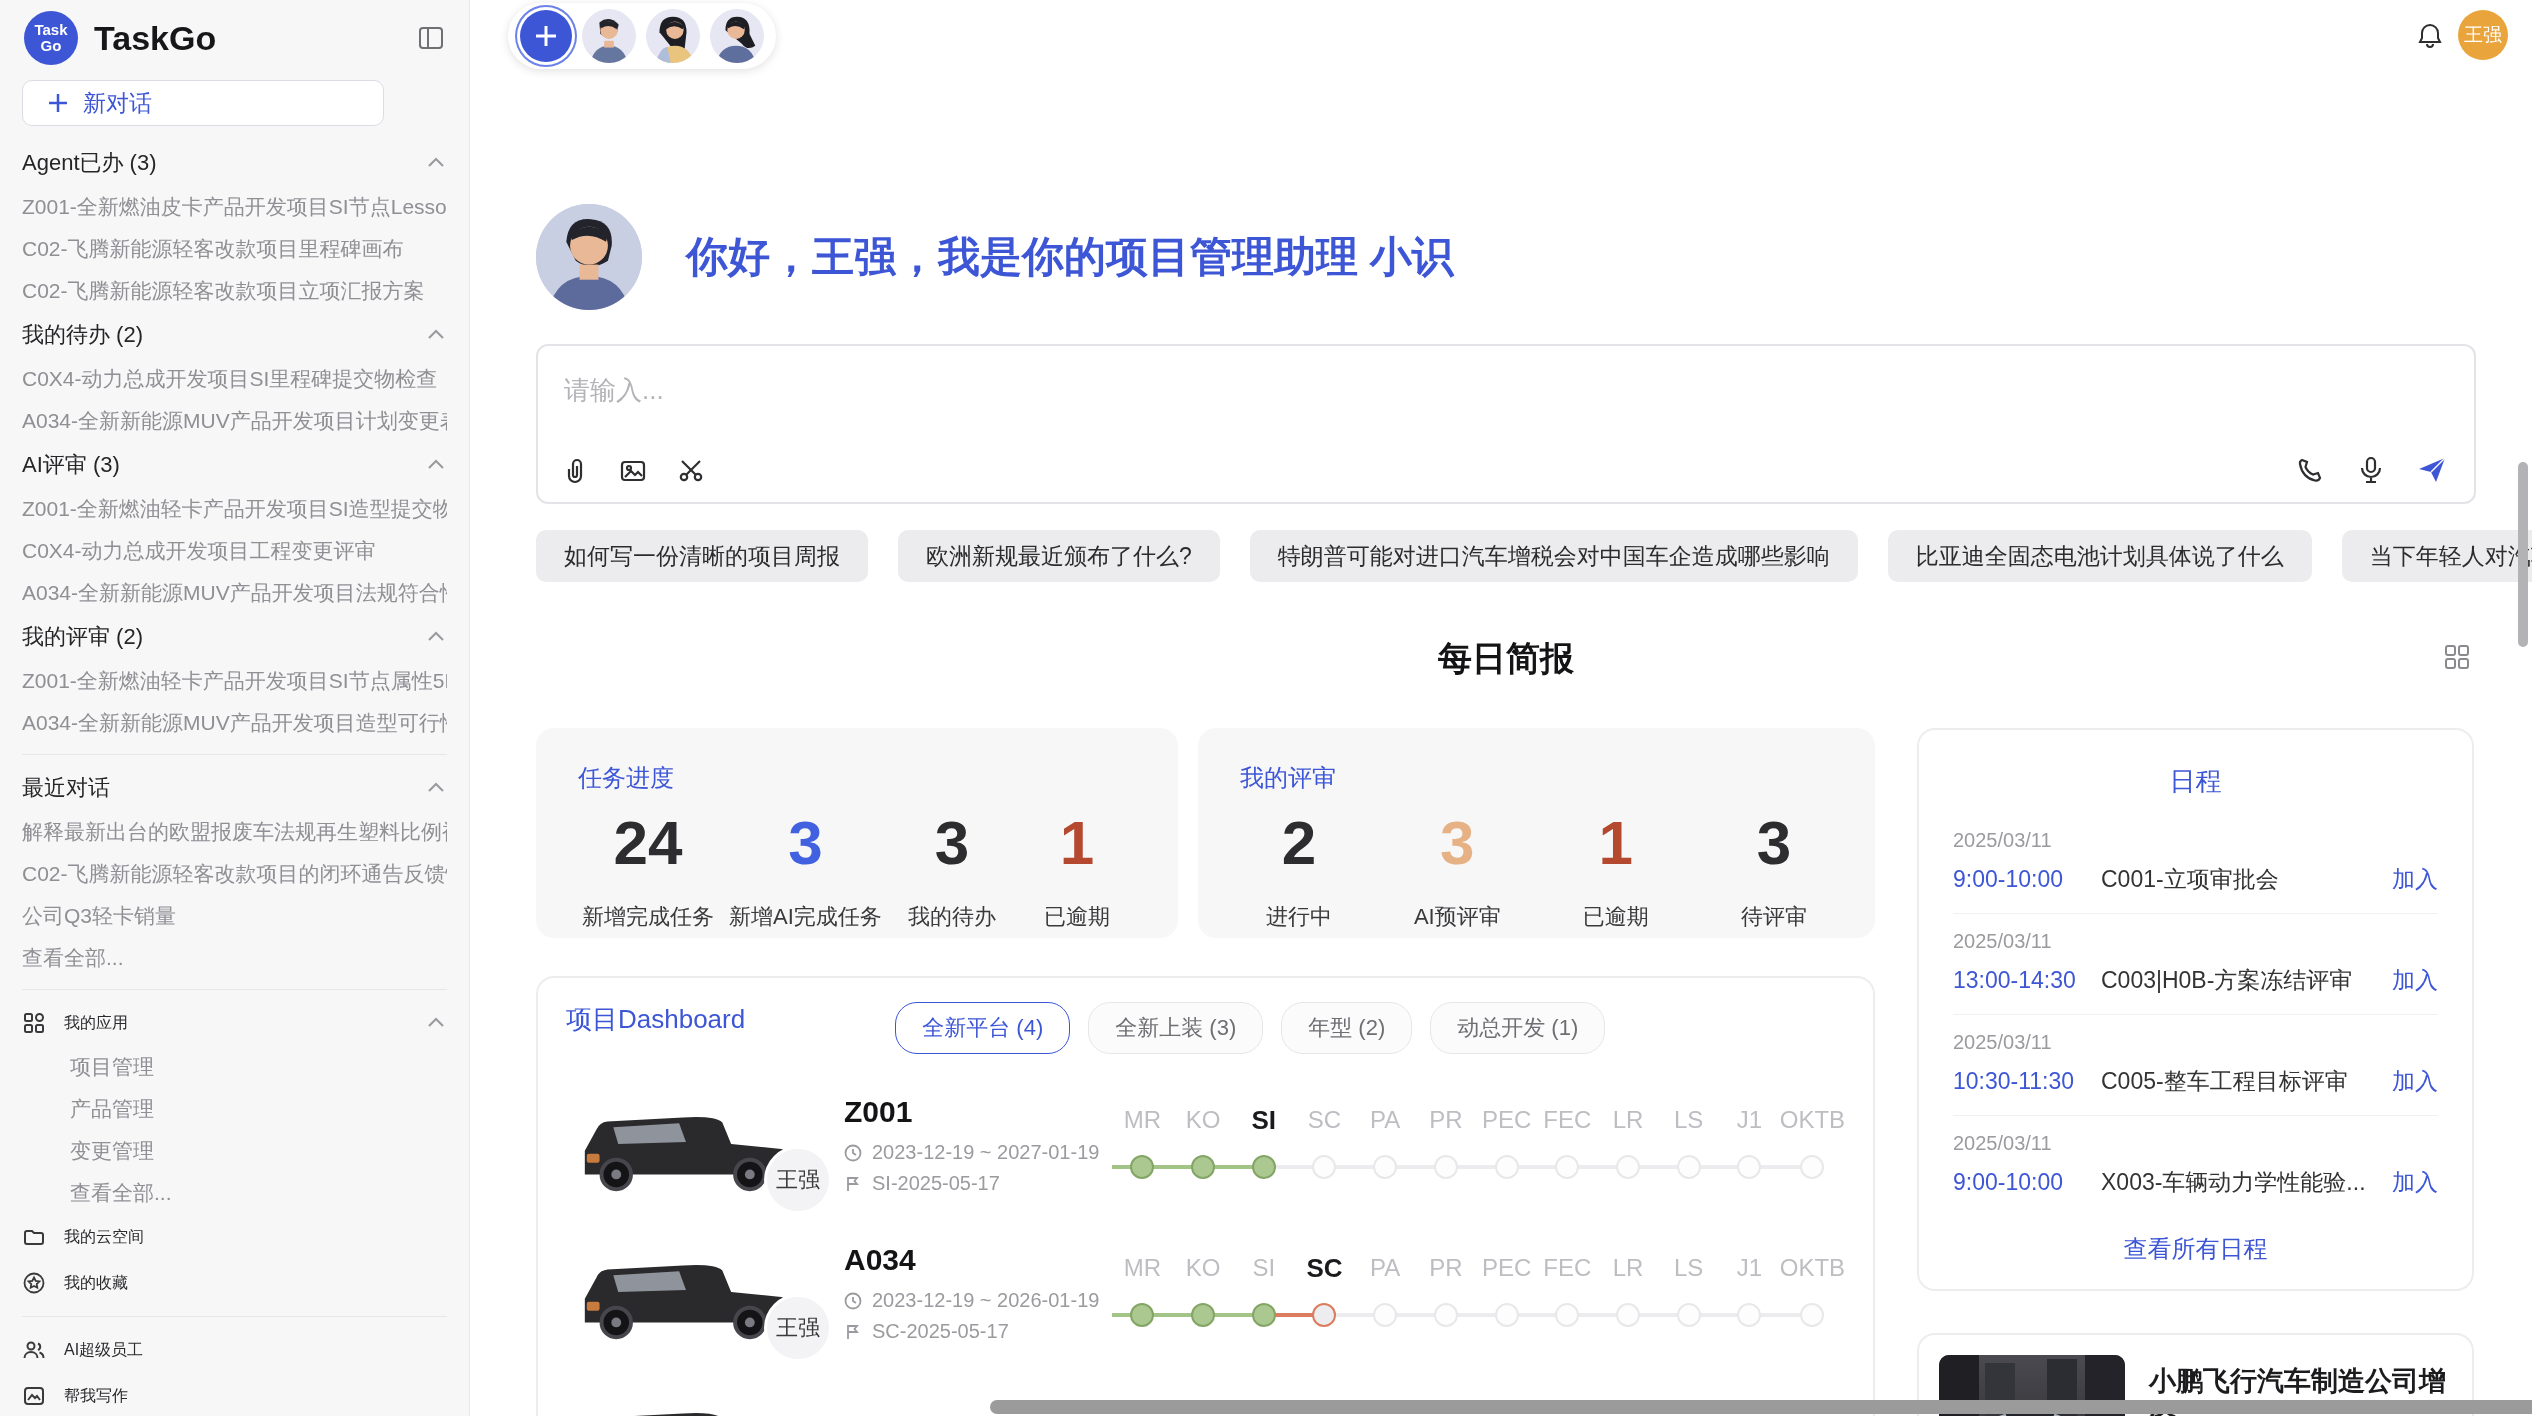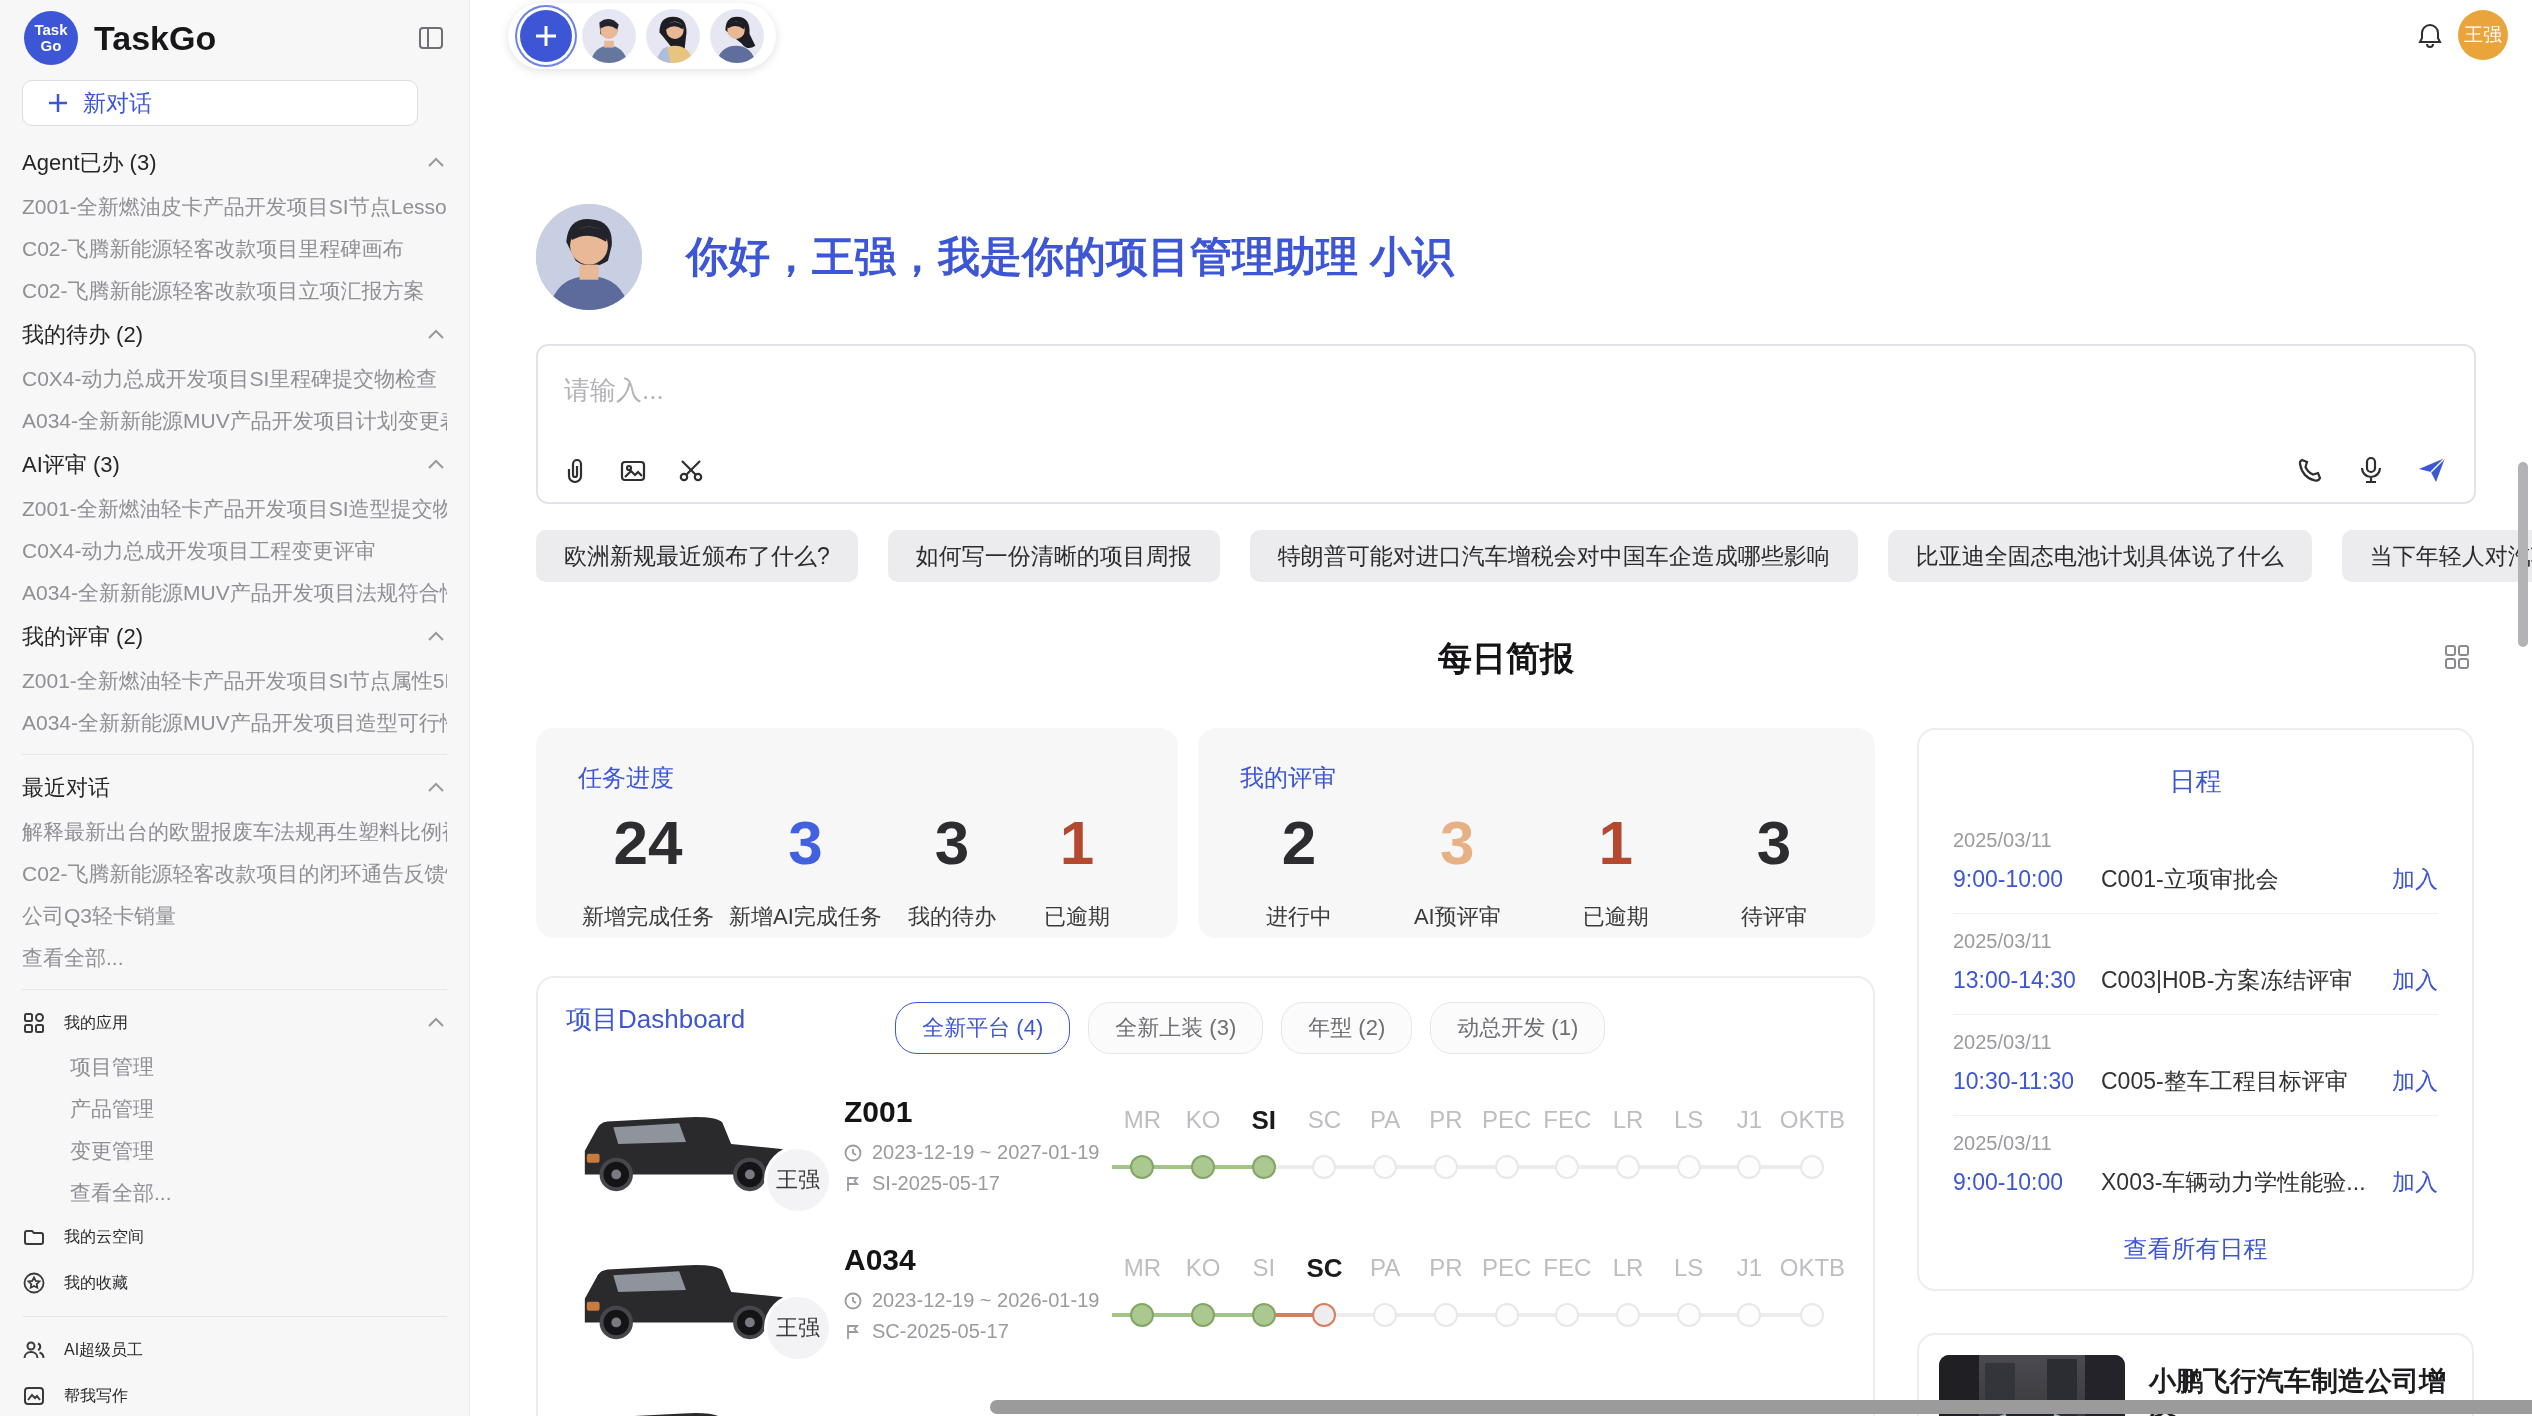--- a/index.html
+++ b/index.html
@@ -5,21 +5,21 @@
   html,body{margin:0;padding:0;background:#fff;}
   *{box-sizing:border-box;font-family:"Liberation Sans","DejaVu Sans",sans-serif;}
   #app{position:relative;width:2532px;height:1416px;overflow:hidden;background:#fff;}
 
   
   .sidebar{position:absolute;left:0;top:0;bottom:0;width:470px;background:#f7f7f8;border-right:1px solid #e9e9ec;overflow:hidden;}
   .side-head{height:76px;display:flex;align-items:center;padding:7px 24px;}
   .logo{width:54px;height:54px;border-radius:50%;background:#3d56d6;color:#fff;display:flex;flex-direction:column;align-items:center;justify-content:center;line-height:1.05;font-size:15px;font-weight:700;flex:none;}
   .app-title{font-size:34px;font-weight:700;color:#17171a;margin:0 0 0 16px;flex:1;}
   .icon-btn{background:none;border:none;padding:0;cursor:pointer;display:flex;align-items:center;justify-content:center;}
-  .new-chat{margin:4px 22px 0;width:396px;height:46px;background:#fff;border:1px solid #dcdce4;border-radius:10px;display:flex;align-items:center;gap:14px;padding:0 24px;color:#3d56d6;font-size:23px;cursor:pointer;}
+  .new-chat{margin:4px 22px 0;width:362px;height:46px;background:#fff;border:1px solid #dcdce4;border-radius:10px;display:flex;align-items:center;gap:14px;padding:0 24px;color:#3d56d6;font-size:23px;cursor:pointer;}
   .side-scroll{padding:14px 22px 0;}
   .sec-head{height:46px;display:flex;align-items:center;justify-content:space-between;color:#262628;font-size:22px;font-weight:500;cursor:pointer;}
   .side-item{height:42px;display:flex;align-items:center;color:#8f8f94;font-size:21px;white-space:nowrap;overflow:hidden;cursor:pointer;}
   .side-div{height:1px;background:#e7e7ea;margin:10px 0;}
   .app-row{height:46px;display:flex;align-items:center;gap:18px;color:#2b2b2e;font-size:16px;cursor:pointer;}
   .app-row .spacer{flex:1;}
   .sub-item{padding-left:48px;}
   svg.ic{flex:none;}
 
   
@@ -363,22 +363,22 @@
             <svg width="32" height="32" viewBox="0 0 32 32" fill="#3d56d6">
                 <path d="M3 15 L29 4 L20 28 L15 18 Z"></path>
                 <path d="M15 18 L29 4" stroke="#fff" stroke-width="1.5"></path>
               </svg>
           </button>
         </div>
       </div>
 
       <div class="chips">
 
-      <button class="chip">欧洲新规最近颁布了什么?</button>
-          <button class="chip">如何写一份清晰的项目周报</button>
+      <button class="chip">如何写一份清晰的项目周报</button>
+          <button class="chip">欧洲新规最近颁布了什么?</button>
           <button class="chip">特朗普可能对进口汽车增税会对中国车企造成哪些影响</button>
           <button class="chip">比亚迪全固态电池计划具体说了什么</button>
           <button class="chip">当下年轻人对汽车外观有怎样的喜好趋势</button>
         </div>
 
       <div class="brief-head">
         <h3 class="brief-title">每日简报</h3>
         <button class="icon-btn brief-grid">
           <svg width="30" height="30" viewBox="0 0 30 30" fill="none" stroke="#8a8a8e" stroke-width="2">
               <rect x="4" y="4" width="9" height="9" rx="2"></rect>

